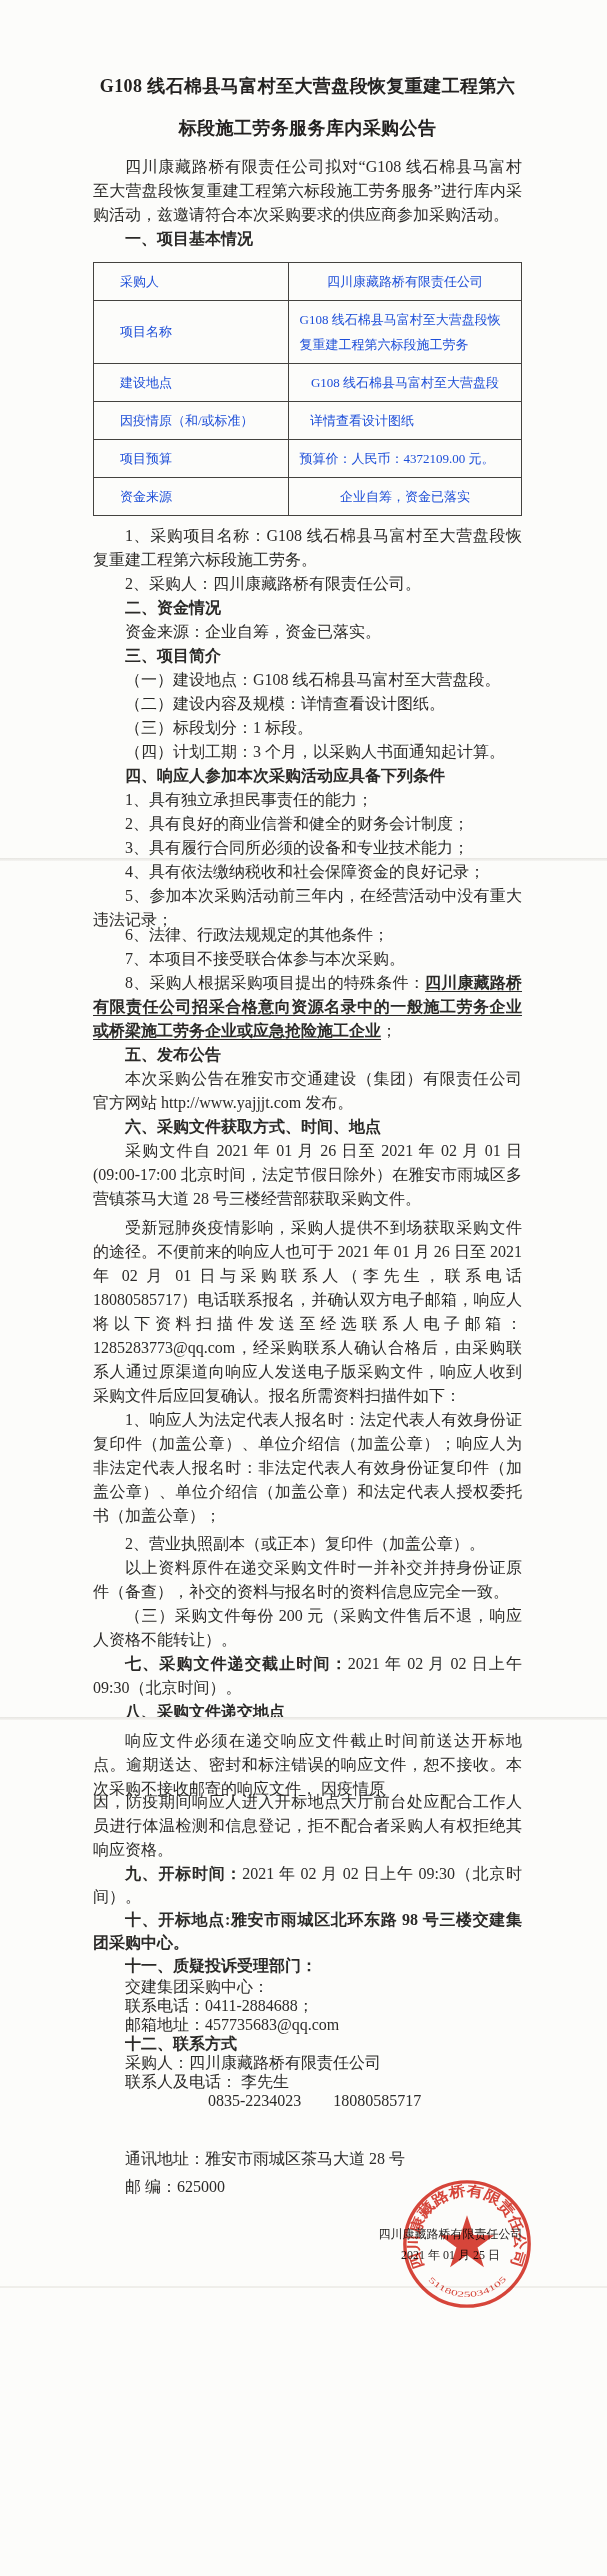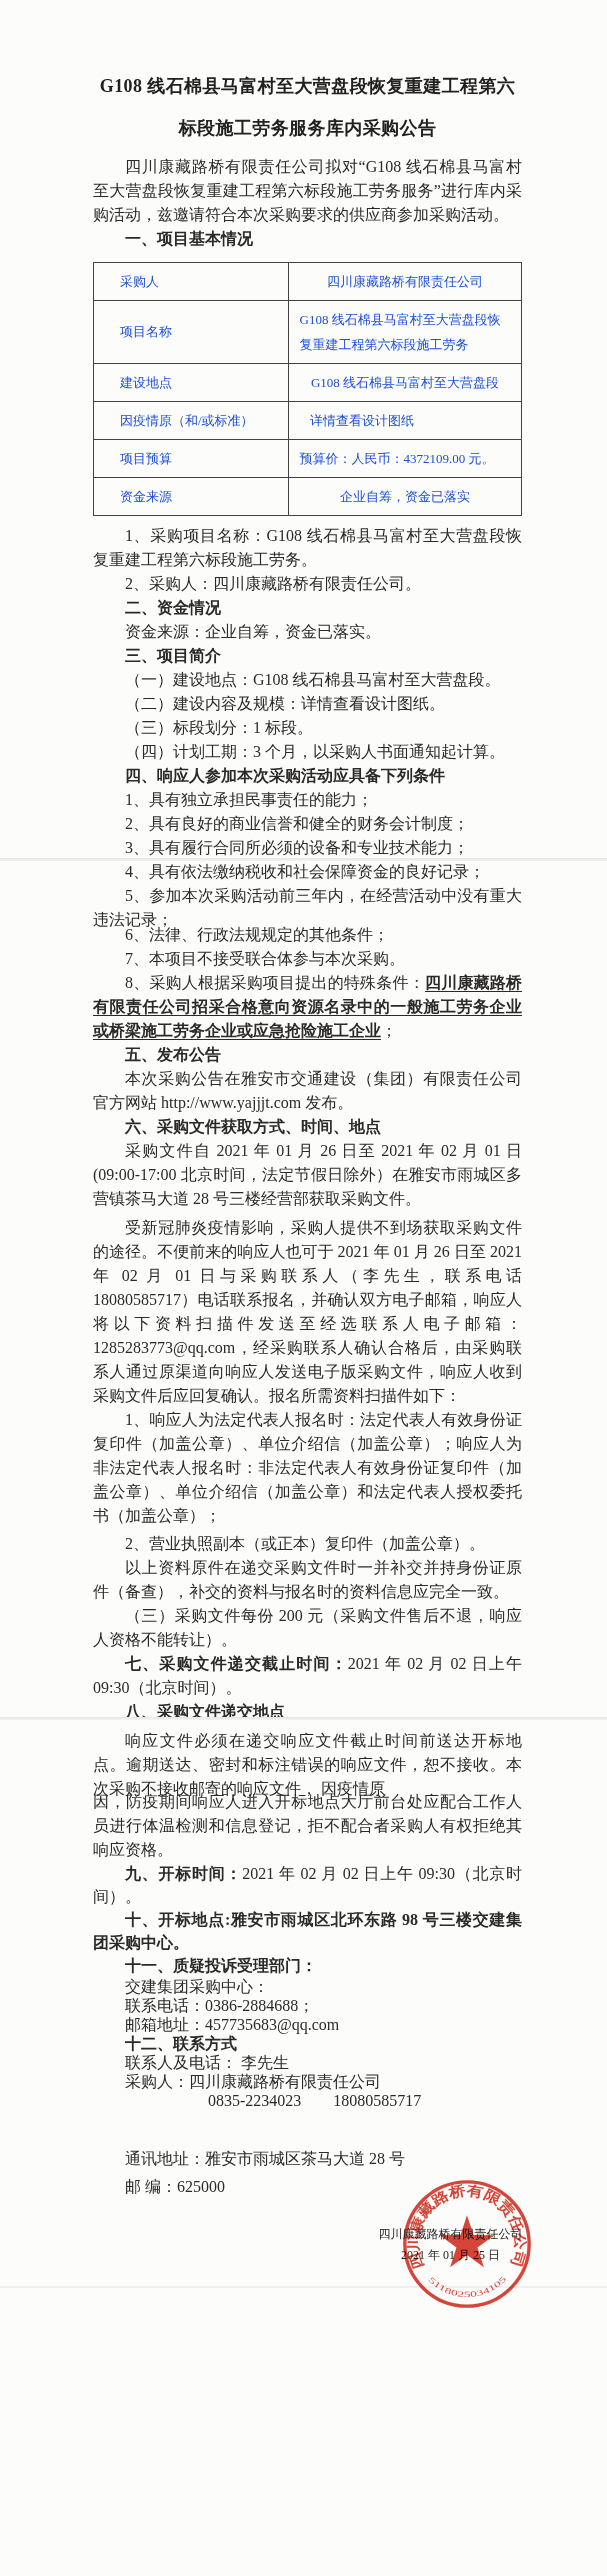--- a/index.html
+++ b/index.html
@@ -124,25 +124,25 @@
   </section>
 
   <div class="sep sep2"></div>
 
   <section class="page" id="page3">
     <p class="noind">因，防疫期间响应人进入开标地点大厅前台处应配合工作人员进行体温检测和信息登记，拒不配合者采购人有权拒绝其响应资格。</p>
     <p class="lh30"><b>九、开标时间：</b><span>2021 年 02 月 02 日上午 09:30（北京时间）。</span></p>
     <p class="hd lh30">十、开标地点:雅安市雨城区北环东路 98 号三楼交建集团采购中心。</p>
     <p class="hd lh30">十一、质疑投诉受理部门：</p>
     <p class="tight">交建集团采购中心：</p>
-    <p class="tight">联系电话：0386-2884688；</p>
+    <p class="tight">联系电话：0411-2884688；</p>
     <p class="tight">邮箱地址：457735683@qq.com</p>
     <p class="hd tight">十二、联系方式</p>
+    <p class="tight">采购人：四川康藏路桥有限责任公司</p>
     <p class="tight">联系人及电话： 李先生</p>
-    <p class="tight">采购人：四川康藏路桥有限责任公司</p>
     <p class="tight noind phones">0835-2234023　　18080585717</p>
     <p class="addr">通讯地址：雅安市雨城区茶马大道 28 号</p>
     <p class="zip">邮 编：625000</p>
 
     <div class="fold"></div>
 
     <div class="sig">
       <div>四川康藏路桥有限责任公司</div>
       <div>2021 年 01 月 25 日</div>
     </div>

